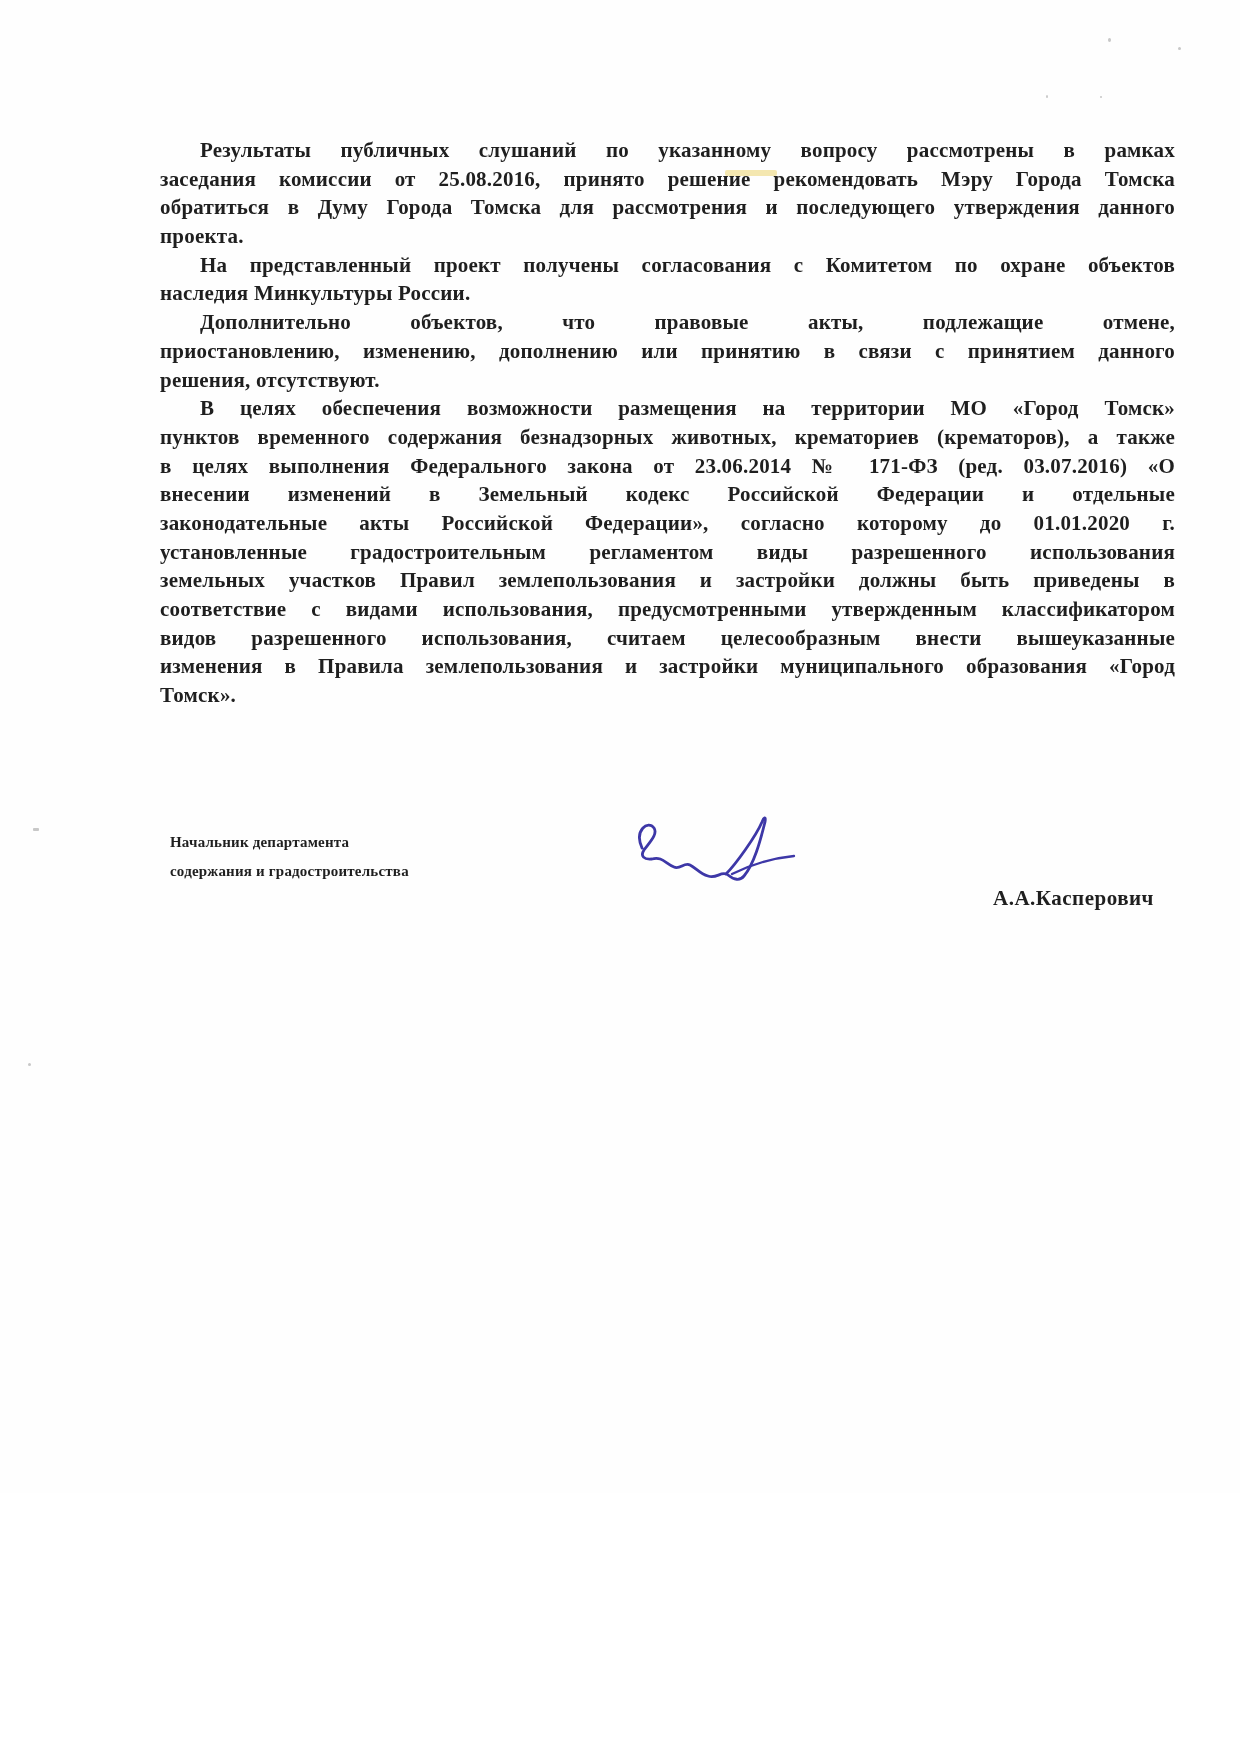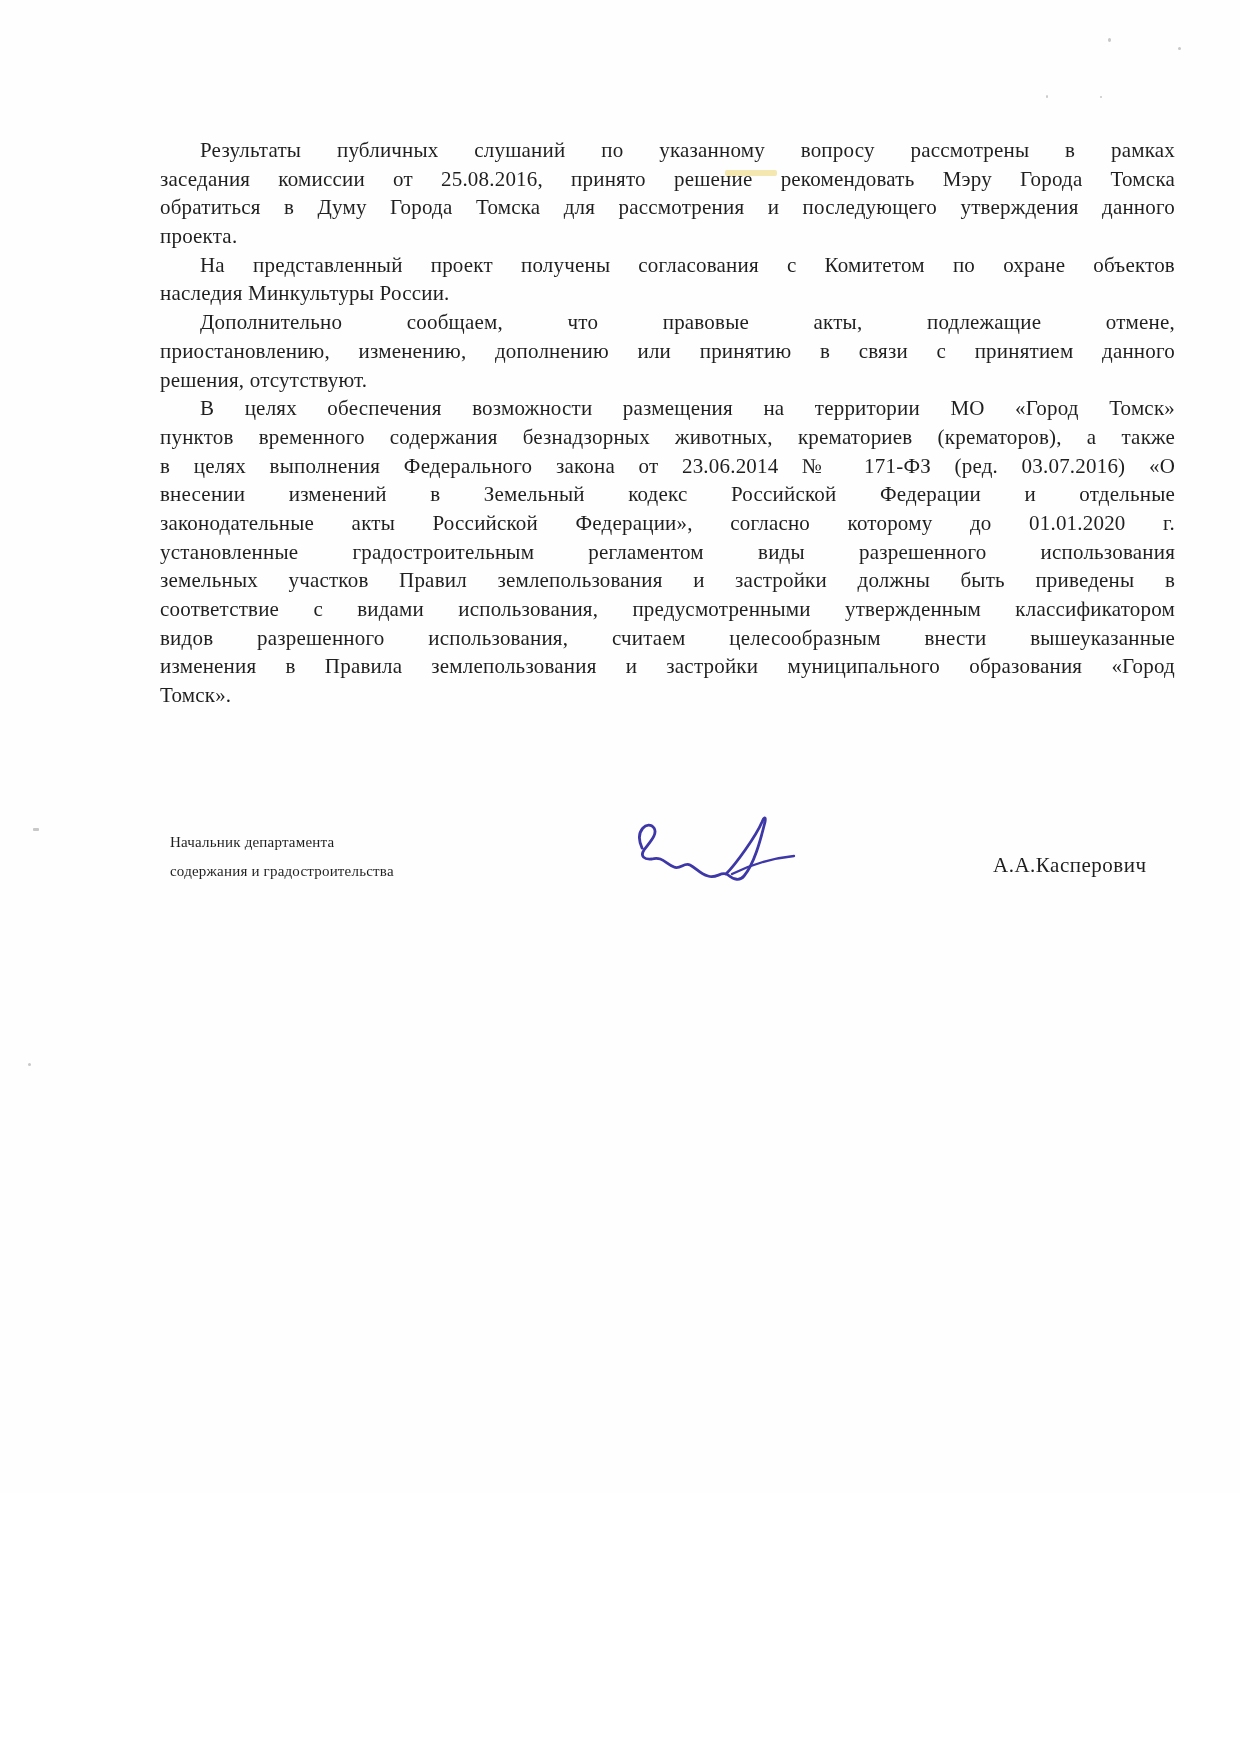--- a/index.html
+++ b/index.html
@@ -3,20 +3,21 @@
 <meta charset="utf-8">
 <style>
   html,body{margin:0;padding:0;background:#ffffff;}
   .page{
     position:relative;
     width:1240px;height:1493px;
     background:#fefefe;
     overflow:hidden;
     font-family:"Liberation Serif", serif;
     color:#1f1f1f;
+    font-weight:bold;
   }
   
   .body-text{
     position:absolute;left:160px;top:136px;width:1015px;
     font-size:21px;line-height:28.7px;
     letter-spacing:0.2px;
   }
   .para{margin:0;padding:0;}
   .ln{
     height:28.7px;line-height:28.7px;
@@ -24,21 +25,21 @@
     white-space:normal;overflow:visible;
   }
   .ln.first{text-indent:40px;}
   .ln.last{text-align-last:left;}
   
   .sig-title{
     position:absolute;left:160px;top:828px;
     font-size:15px;line-height:28.7px;letter-spacing:0.2px;margin-left:10px;
   }
   .signer-name{
-    position:absolute;left:993px;top:851px;
+    position:absolute;left:993px;top:884px;
     font-size:21px;line-height:28.7px;letter-spacing:0.5px;
   }
   
   .footer-exec{
     position:absolute;left:176px;top:1652px;
     font-size:20px;line-height:27px;letter-spacing:0.2px;
   }
   
   .ink{position:absolute;mix-blend-mode:multiply;}
   .ink path{fill:none;stroke-linecap:round;stroke-linejoin:round;}
@@ -56,21 +57,21 @@
         <div class="ln first">Результаты публичных слушаний по указанному вопросу рассмотрены в рамках</div>
         <div class="ln">заседания комиссии от 25.08.2016, принято решение рекомендовать Мэру Города Томска</div>
         <div class="ln">обратиться в Думу Города Томска для рассмотрения и последующего утверждения данного</div>
         <div class="ln last">проекта.</div>
       </div>
       <div class="para">
         <div class="ln first">На представленный проект получены согласования с Комитетом по охране объектов</div>
         <div class="ln last">наследия Минкультуры России.</div>
       </div>
       <div class="para">
-        <div class="ln first">Дополнительно сообщаем, что правовые акты, подлежащие отмене,</div>
+        <div class="ln first">Дополнительно объектов, что правовые акты, подлежащие отмене,</div>
         <div class="ln">приостановлению, изменению, дополнению или принятию в связи с принятием данного</div>
         <div class="ln last">решения, отсутствуют.</div>
       </div>
       <div class="para">
         <div class="ln first">В целях обеспечения возможности размещения на территории МО «Город Томск»</div>
         <div class="ln">пунктов временного содержания безнадзорных животных, крематориев (крематоров), а также</div>
         <div class="ln">в целях выполнения Федерального закона от 23.06.2014 № 171-ФЗ (ред. 03.07.2016) «О</div>
         <div class="ln">внесении изменений в Земельный кодекс Российской Федерации и отдельные</div>
         <div class="ln">законодательные акты Российской Федерации», согласно которому до 01.01.2020 г.</div>
         <div class="ln">установленные градостроительным регламентом виды разрешенного использования</div>

